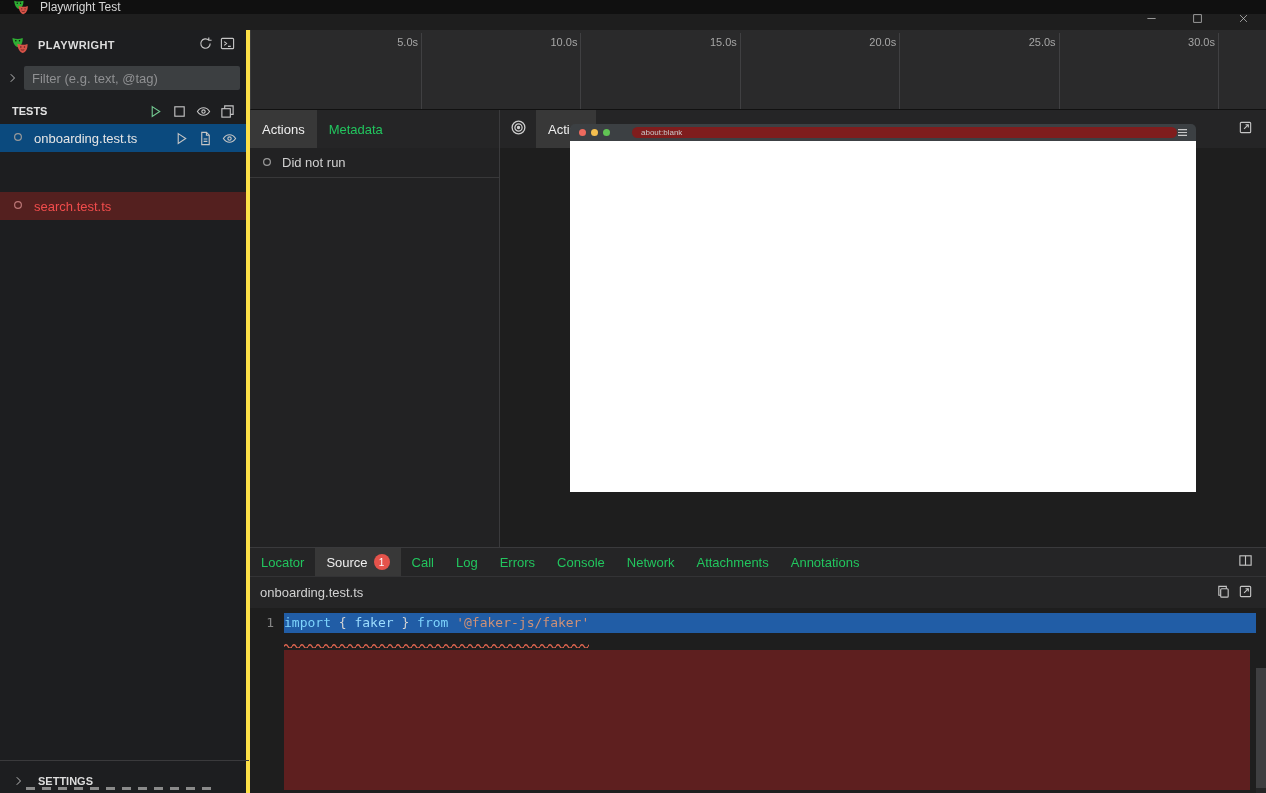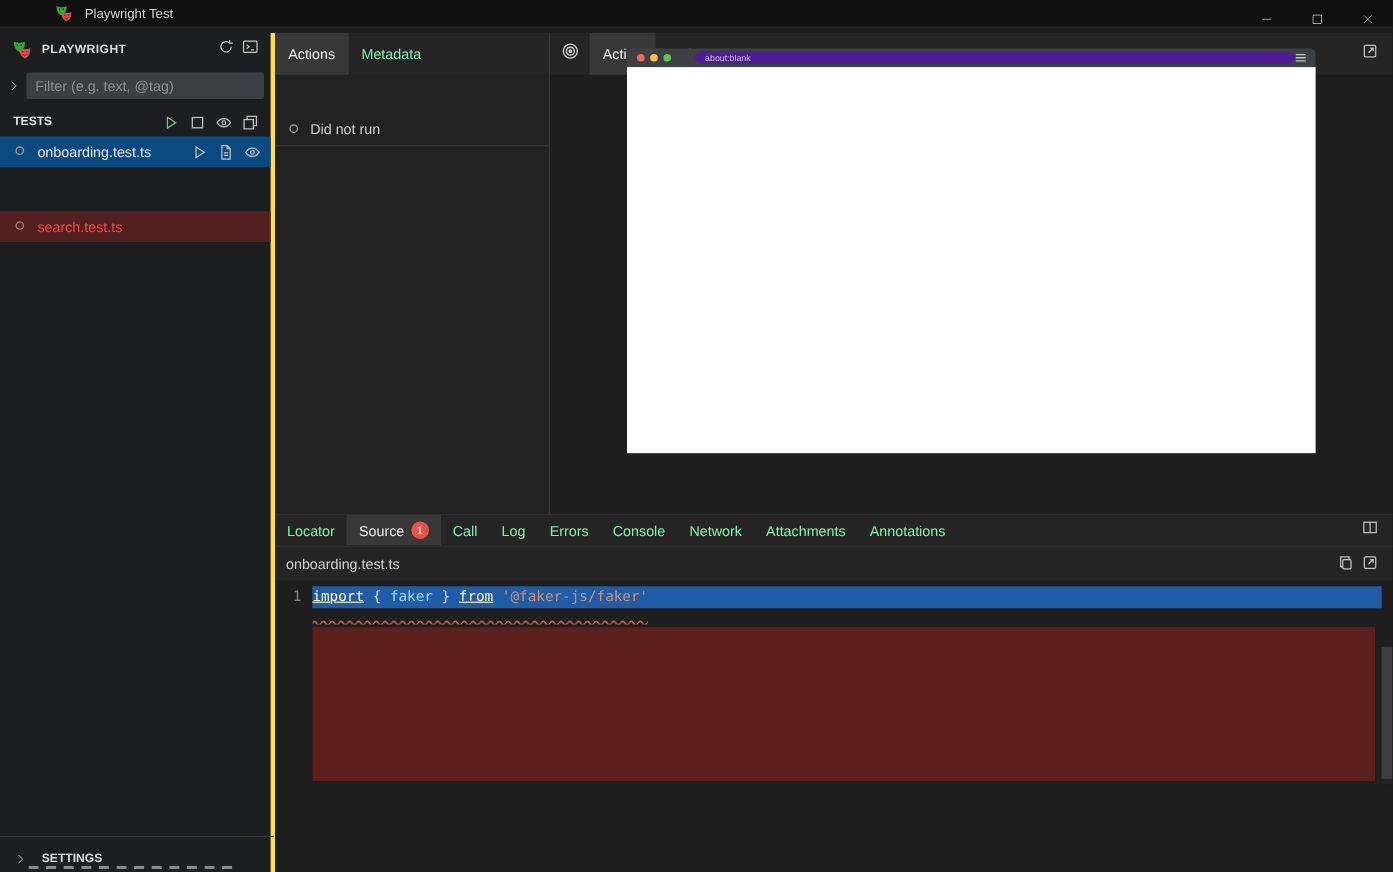--- a/index.html
+++ b/index.html
@@ -1,22 +1,22 @@
 <!DOCTYPE html>
 <html><head>
 <meta charset="utf-8">
 <style>
   * { margin:0; padding:0; box-sizing:border-box; }
   html,body { width:1266px; height:793px; overflow:hidden; background:#1e1e1e;
               font-family:"Liberation Sans", sans-serif; color:#cccccc; }
   .app { position:relative; width:1266px; height:793px; background:#1e1e1e; }
 
   
-  .titlebar { position:absolute; left:0; top:0; width:1266px; height:24px;
-              background:#101010; display:flex; align-items:center;padding-left:37px; }
+  .titlebar { position:absolute; left:0; top:0; width:1266px; height:14px;
+              background:#101010; display:flex; align-items:center; }
   .titlebar .logo { margin-left:12px; width:18px; height:18px; }
   .titlebar .title { margin-left:10px; font-size:12px; color:#d6d6d6; }
   .wincontrols { position:absolute; right:0; top:0; height:30px; display:flex; }
   .winbtn { width:46px; height:30px; display:flex; align-items:center; justify-content:center; color:#d0d0d0; }
   .winbtn svg { width:11px; height:11px; }
 
   
   .sidebar { position:absolute; left:0; top:30px; width:250px; height:763px;
              background:#1d1e20; border-right:4px solid #fde047; }
   .pw-header { height:30px; display:flex; align-items:center; padding:0 8px; }
@@ -52,61 +52,61 @@
   .clipped-row i { width:9px; height:10px; background:#8a8a8a; flex:none; }
 
   
   .main { position:absolute; left:250px; top:30px; width:1016px; height:763px; }
 
   .timeline { position:relative; height:80px; background:#2a2a2b; border-bottom:1px solid #111111; border-left:1px solid #3a3a3a; overflow:hidden; }
   .tick { position:absolute; top:3px; bottom:0; border-left:1px solid #404042; }
   .tick .tlabel { position:absolute; right:4px; top:3px; font-size:11px; color:#a6a6a6; white-space:nowrap; }
 
   .middle { display:flex; height:437px; }
-  .actions-pane { width:250px; border-right:1px solid #3a3a3c; background:#222223; display:flex; flex-direction:column;gap:35px; }
+  .actions-pane { width:250px; border-right:1px solid #3a3a3c; background:#222223; display:flex; flex-direction:column; }
   .snapshot-pane { flex:1; background:#1e1e1e; position:relative; }
 
   .tabbar { height:38px; display:flex; align-items:center; background:#252526; flex:none; }
-  .tab { padding:0 12px; height:38px; display:flex; align-items:center; gap:6px; font-size:13px; color:#86efac; }
+  .tab { padding:0 12px; height:38px; display:flex; align-items:center; gap:6px; font-size:13px; color:#22c55e; }
   .tab.active { background:#383838; color:#efefef; }
   .badge { min-width:16px; height:16px; border-radius:8px; background:#e5534b; color:#ffffff;
            font-size:10px; display:flex; align-items:center; justify-content:center; padding:0 4px; }
   .target-btn { width:36px; height:38px; display:flex; align-items:center; justify-content:center; color:#cfcfcf; }
   .target-btn svg { width:17px; height:17px; }
   .tab-spacer { flex:1; }
   .bar-right-icon { margin-right:10px; }
 
   .actions-list { flex:1;text-align:right; }
   .list-row { height:30px; display:flex; align-items:center; padding:0 10px; border-bottom:1px solid #383839; font-size:13px; color:#d0d0d0; }
   .list-row .circ { width:13px; height:13px; margin-right:9px; color:#9a9a9a; }
   .list-row .circ svg { width:12px; height:12px; }
 
   
   .browser { position:absolute; left:70px; top:14px; width:626px; height:368px; }
   .b-header { height:17px; background:#3c4043; border-radius:5px 5px 0 0; display:flex; align-items:center; }
   .lights { display:flex; gap:5px; margin-left:9px; }
   .light { width:7px; height:7px; border-radius:50%; }
-  .addrbar { margin-left:22px; width:560px; height:11px; background:#4c1d95; border-radius:6px;
+  .addrbar { margin-left:22px; width:560px; height:11px; background:#7f1d1d; border-radius:6px;
              font-size:8px; line-height:11px; color:#c9c9c9; padding-left:9px; }
   .hamb { margin-left:auto; margin-right:8px; width:11px; color:#c9c9c9; }
   .hamb svg { width:11px; height:9px; display:block; }
   .b-page { height:351px; background:#ffffff; }
 
   
   .bottom { height:246px; border-top:1px solid #3a3a3c; display:flex; flex-direction:column; background:#1e1e1e; }
   .bottom .tabbar { height:28px; background:#252526; }
   .bottom .tab { height:28px; padding:0 11px; }
   .srcfile { height:32px; background:#252526; border-top:1px solid #333335; display:flex; align-items:center;
              padding:0 10px; font-size:13px; color:#d2d2d2; }
   .srcfile .fname { flex:1; }
   .editor { flex:1; background:#1e1e1e; padding-top:5px; position:relative; font-family:"DejaVu Sans Mono","Liberation Mono",monospace; overflow:hidden; }
   .code-row { display:flex; height:20px; line-height:20px; font-size:13px; }
   .gutter { width:34px; text-align:right; padding-right:10px; color:#858585; flex:none; }
   .code-sel { flex:1; background:#215da6; white-space:pre; margin-right:10px; }
-  .tk-kw { color:#fef9c3;text-decoration:underline; } .tk-p { color:#d4d4d4; } .tk-var { color:#9cdcfe; } .tk-str { color:#ce9178; }
+  .tk-kw { color:#7dd3fc; } .tk-p { color:#d4d4d4; } .tk-var { color:#9cdcfe; } .tk-str { color:#ce9178; }
   .squiggle { margin-left:34px; height:6px; }
   .errorbox { margin:11px 16px 0 34px; background:#5e1f1f; padding:12px 14px; font-size:13px; line-height:18px;
               color:#eaeaea; white-space:pre; height:140px; }
   .e-blank { height:18px; }
   .v-scroll { position:absolute; right:0; top:60px; bottom:0; width:10px; background:#252526; }
   .v-scroll .thumb { position:absolute; top:0; left:0; width:10px; height:120px; background:#3e3e40; }
 </style>
 </head>
 <body>
 
@@ -257,20 +257,40 @@
           <i></i>
           <i></i>
           <i></i>
           <i></i>
       </div>
     </div>
   </div>
 
   <div class="main">
 
+    <div class="timeline" id="timeline">
+        <div class="tick" style="left: 170px;">
+          <span class="tlabel">5.0s</span>
+        </div>
+        <div class="tick" style="left: 329.4px;">
+          <span class="tlabel">10.0s</span>
+        </div>
+        <div class="tick" style="left: 488.8px;">
+          <span class="tlabel">15.0s</span>
+        </div>
+        <div class="tick" style="left: 648.2px;">
+          <span class="tlabel">20.0s</span>
+        </div>
+        <div class="tick" style="left: 807.6px;">
+          <span class="tlabel">25.0s</span>
+        </div>
+        <div class="tick" style="left: 967px;">
+          <span class="tlabel">30.0s</span>
+        </div>
+      </div>
 
     <div class="middle">
       <div class="actions-pane">
         <div class="tabbar" id="actions-tabs">
             <span class="tab active">
               <span>Actions</span>
             </span>
             <span class="tab">
               <span>Metadata</span>
             </span>

